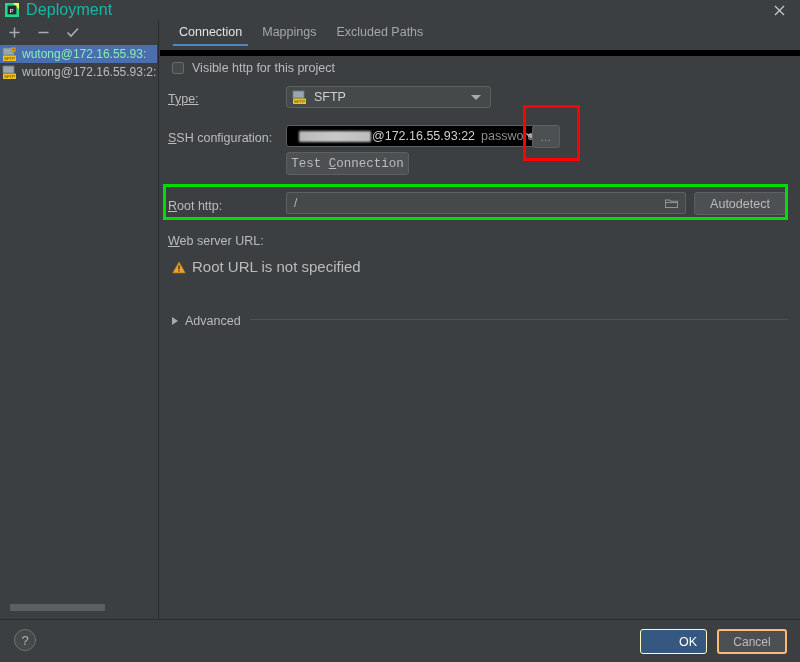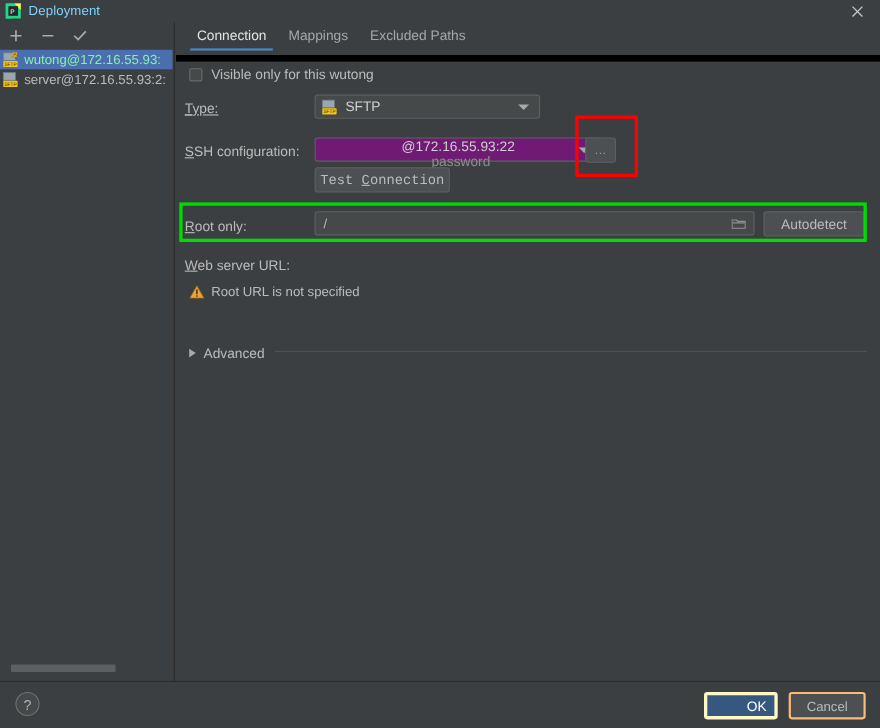--- a/index.html
+++ b/index.html
@@ -38,22 +38,22 @@
     margin-left: 5px;
     position: relative;
     flex: 0 0 auto;
   }
   .pc-logo {
     width: 14px; height: 14px;
     display: block;
   }
   .titlebar-title {
     margin-left: 7px;
-    font-size: 12px;
-    color: #7dd3fc;
+    font-size: 16px;
+    color: #14b8a6;
     letter-spacing: 0.1px;
   }
   .titlebar-close {
     position: absolute;
     right: 8px; top: 0px;
     width: 26px; height: 20px;
     display: flex;
     align-items: center;
     justify-content: center;
     color: #c8c8c8;
@@ -286,21 +286,21 @@
     border-radius: 1px;
     vertical-align: -1px;
     filter: blur(1.1px);
   }
 
   .warn-row {
     position: absolute;
     left: 12px;
     display: flex;
     align-items: center;
-    font-size: 12px;
+    font-size: 15px;
     color: #bbbbbb;
   }
   .warn-icon {
     width: 14px; height: 13px;
     margin-right: 6px;
     flex: 0 0 auto;
   }
 
   .advanced {
     position: absolute;
@@ -357,21 +357,21 @@
     align-items: center;
     justify-content: center;
     cursor: pointer;
     box-sizing: border-box;
   }
   .ok-btn {
     position: absolute;
     right: 93px; top: 9px;
     width: 67px; height: 25px;
     background: #365880;
-    border: 3px solid #fef9c3;
+    border: 1px solid #fef9c3;
     border-radius: 3px;
     color: #ffffff;
     font-size: 12.5px;
     display: flex;
     align-items: center;
     justify-content: center;
     cursor: pointer;
     box-sizing: border-box;
     padding-left: 29px;
   }
@@ -454,21 +454,21 @@
       </div>
 
       <div class="server-item">
         <span class="server-icon">
           <svg width="16" height="15" viewBox="0 0 16 15" xmlns="http://www.w3.org/2000/svg">
             <rect x="1" y="1" width="11" height="7" fill="#9aa7b0" stroke="#6d7b85" stroke-width="0.8"></rect>
             <rect x="1" y="8.5" width="13" height="5.5" rx="0.6" fill="#f0c419"></rect>
             <text x="2" y="13" font-family="Liberation Sans, sans-serif" font-size="4.4" fill="#4a3c00">SFTP</text>
           </svg>
         </span>
-        <span>server@172.16.55.93:2:</span>
+        <span>wutong@172.16.55.93:2:</span>
       </div>
 
       <div class="hscroll-track">
         <div class="hscroll-thumb"></div>
       </div>
     </div>
   </div>
 
   <div class="content">
 
@@ -481,57 +481,57 @@
       </div>
       <div class="tab">
         <span>Excluded Paths</span>
       </div>
     </div>
 
     <div class="form">
 
       <div class="row-check">
         <span class="checkbox"></span>
-        <span class="lbl">Visible only for this wutong</span>
+        <span class="lbl">Visible http for this project</span>
       </div>
 
       <div class="lbl-col" style="top:41px;text-decoration:underline;">
         <span class="u">T</span><span>ype:</span>
       </div>
       <div class="combo" style="left:126px; top:35px; width:205px; height:22px;">
         <span class="sftp-icon">
           <svg width="16" height="15" viewBox="0 0 16 15" xmlns="http://www.w3.org/2000/svg">
             <rect x="1" y="1" width="11" height="7" fill="#9aa7b0" stroke="#6d7b85" stroke-width="0.8"></rect>
             <rect x="1" y="8.5" width="13" height="5.5" rx="0.6" fill="#f0c419"></rect>
             <text x="2" y="13" font-family="Liberation Sans, sans-serif" font-size="4.4" fill="#4a3c00">SFTP</text>
           </svg>
         </span>
         <span class="combo-text">SFTP</span>
         <span class="arrow"></span>
       </div>
 
       <div class="lbl-col" style="top:80px;">
         <span class="u">S</span><span>SH configuration:</span>
       </div>
-      <div class="combo" style="left:126px; top:74px; width:260px; height:22px; background:#701a75;flex-direction:column;">
+      <div class="combo" style="left:126px; top:74px; width:260px; height:22px; background:#000000;">
         <span style="margin-left:12px;" class="redacted"></span>
         <span class="combo-text" style="margin-left:1px; color:#cfcfcf;">@172.16.55.93:22</span>
         <span class="combo-text" style="margin-left:6px; color:#8d8d8d;">password</span>
         <span class="arrow"></span>
       </div>
       <div class="btn" style="position:absolute; left:372px; top:74px; width:28px; height:23px;">
         <span style="font-size:11px; letter-spacing:0.5px; color:#9a9d9f;">...</span>
       </div>
 
       <div class="btn" style="position:absolute; left:126px; top:101px; width:123px; height:23px;font-family:Liberation Mono, monospace;">
         <span>Test <span class="u">C</span>onnection</span>
       </div>
 
       <div class="lbl-col" style="top:148px;">
-        <span class="u">R</span><span>oot only:</span>
+        <span class="u">R</span><span>oot http:</span>
       </div>
       <div class="field" style="left:126px; top:141px; width:400px; height:22px;">
         <span class="val">/</span>
         <span style="position:absolute; right:7px; top:5px;">
           <svg width="13" height="11" viewBox="0 0 13 11" xmlns="http://www.w3.org/2000/svg">
             <path d="M0.5 2 L4.5 2 L5.6 3.2 L12.5 3.2 L12.5 9.5 L0.5 9.5 Z" fill="none" stroke="#8f9294" stroke-width="1.1"></path>
             <path d="M1 4.6 L12 4.6" stroke="#8f9294" stroke-width="1"></path>
           </svg>
         </span>
       </div>

